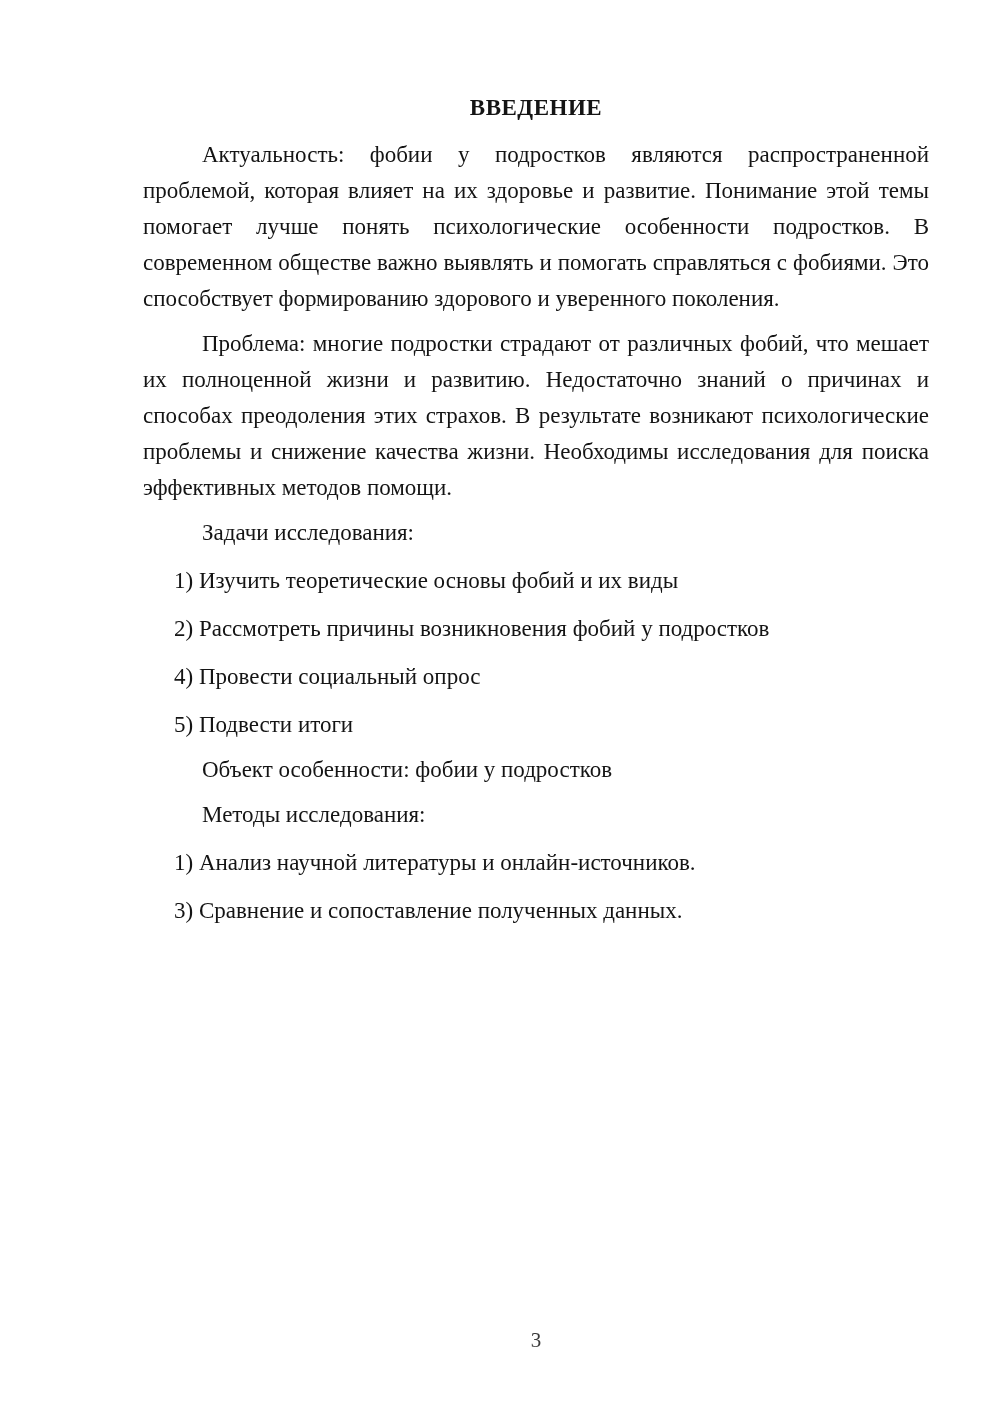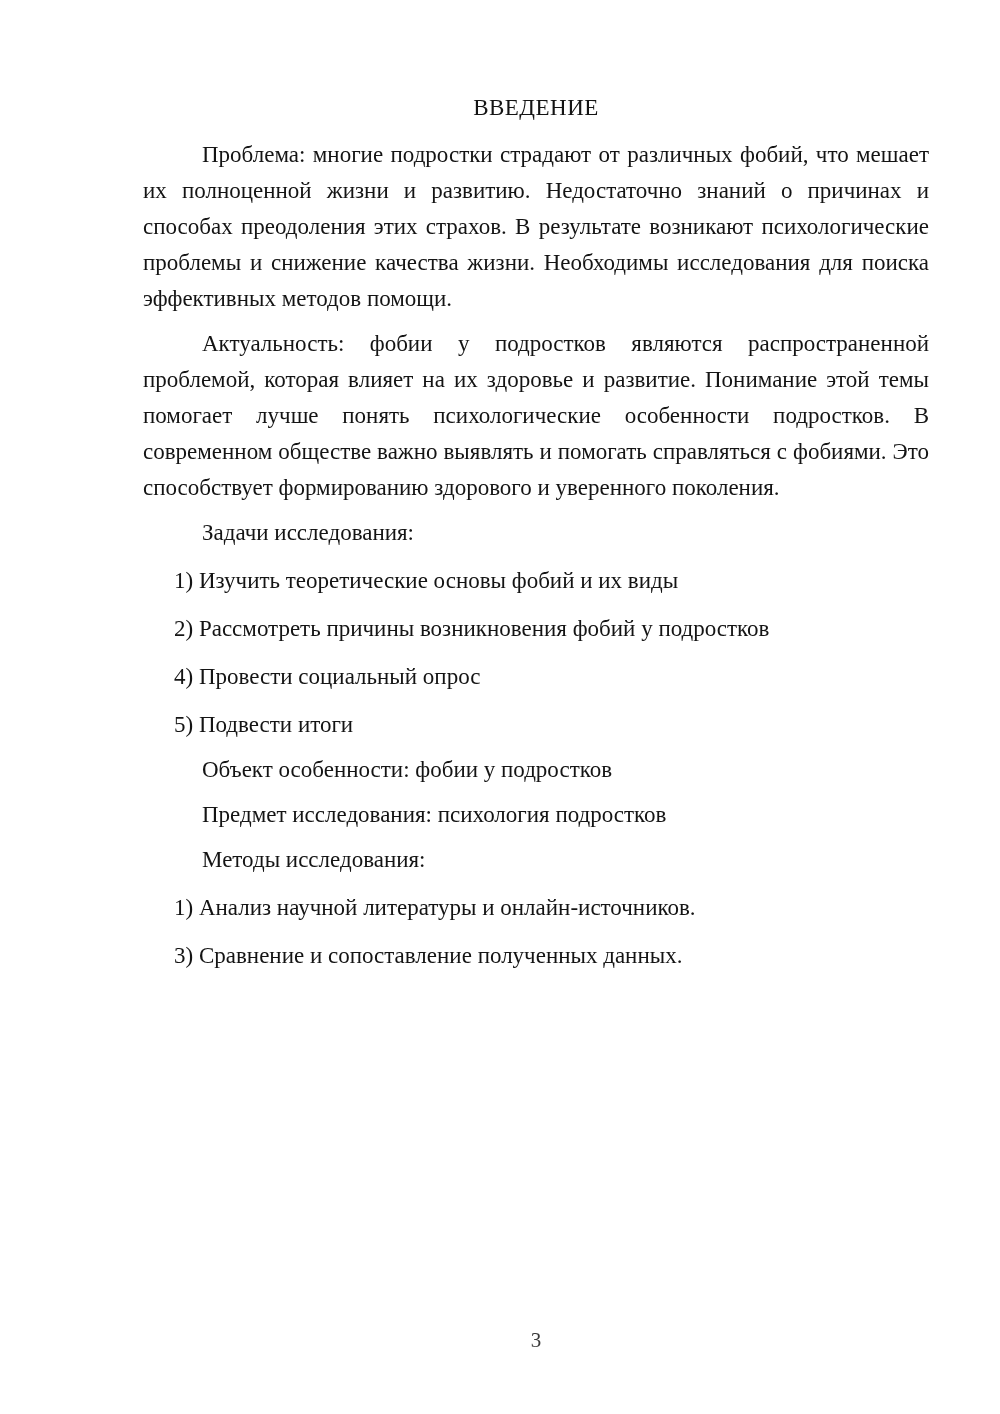--- a/index.html
+++ b/index.html
@@ -16,21 +16,21 @@
     box-sizing: border-box;
     padding: 90px 71px 0 143px;
     font-family: "Liberation Serif", "DejaVu Serif", serif;
     font-size: 23px;
     line-height: 36px;
     color: #141414;
     overflow: hidden;
   }
   .doc-heading {
     font-size: 23px;
-    font-weight: normal;
+    font-weight: bold;
     text-align: center;
     margin: 0 0 11px 0;
     letter-spacing: 0.5px;
   }
   .para {
     margin: 0 0 9px 0;
     text-align: justify;
     text-align-last: left;
     text-indent: 59px;
   }
@@ -51,39 +51,38 @@
     color: #3c3c3c;
   }
 </style>
 </head>
 <body>
 
 <div class="page">
 
   <h1 class="doc-heading">ВВЕДЕНИЕ</h1>
 
+  <p class="para">Актуальность: фобии у подростков являются распространенной проблемой, которая влияет на их здоровье и развитие. Понимание этой темы помогает лучше понять психологические особенности подростков. В современном обществе важно выявлять и помогать справляться с фобиями. Это способствует формированию здорового и уверенного поколения.</p>
+
   <p class="para">Проблема: многие подростки страдают от различных фобий, что мешает их полноценной жизни и развитию. Недостаточно знаний о причинах и способах преодоления этих страхов. В результате возникают психологические проблемы и снижение качества жизни. Необходимы исследования для поиска эффективных методов помощи.</p>
-
-  <p class="para">Актуальность: фобии у подростков являются распространенной проблемой, которая влияет на их здоровье и развитие. Понимание этой темы помогает лучше понять психологические особенности подростков. В современном обществе важно выявлять и помогать справляться с фобиями. Это способствует формированию здорового и уверенного поколения.</p>
 
 
   <p class="para">Задачи исследования:</p>
 
   <p class="list-item">1) Изучить теоретические основы фобий и их виды</p>
 
   <p class="list-item">2) Рассмотреть причины возникновения фобий у подростков</p>
 
 
   <p class="list-item">4) Провести социальный опрос</p>
 
   <p class="list-item">5) Подвести итоги</p>
 
   <p class="para">Объект особенности: фобии у подростков</p>
 
-  <p class="para">Предмет исследования: психология подростков</p>
 
 
   <p class="para">Методы исследования:</p>
 
   <p class="list-item">1) Анализ научной литературы и онлайн-источников.</p>
 
   <p class="list-item">3) Сравнение и сопоставление полученных данных.</p>
 
   <div class="page-number">3</div>
 

